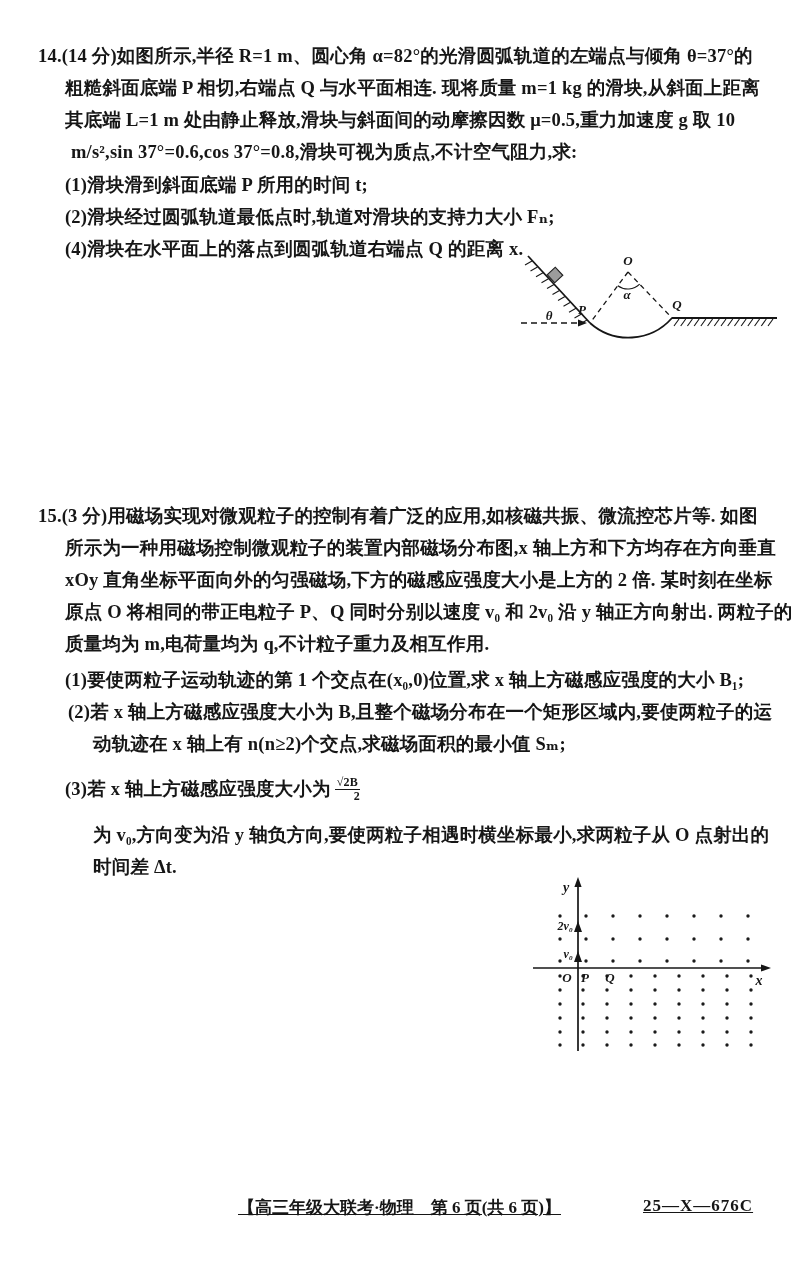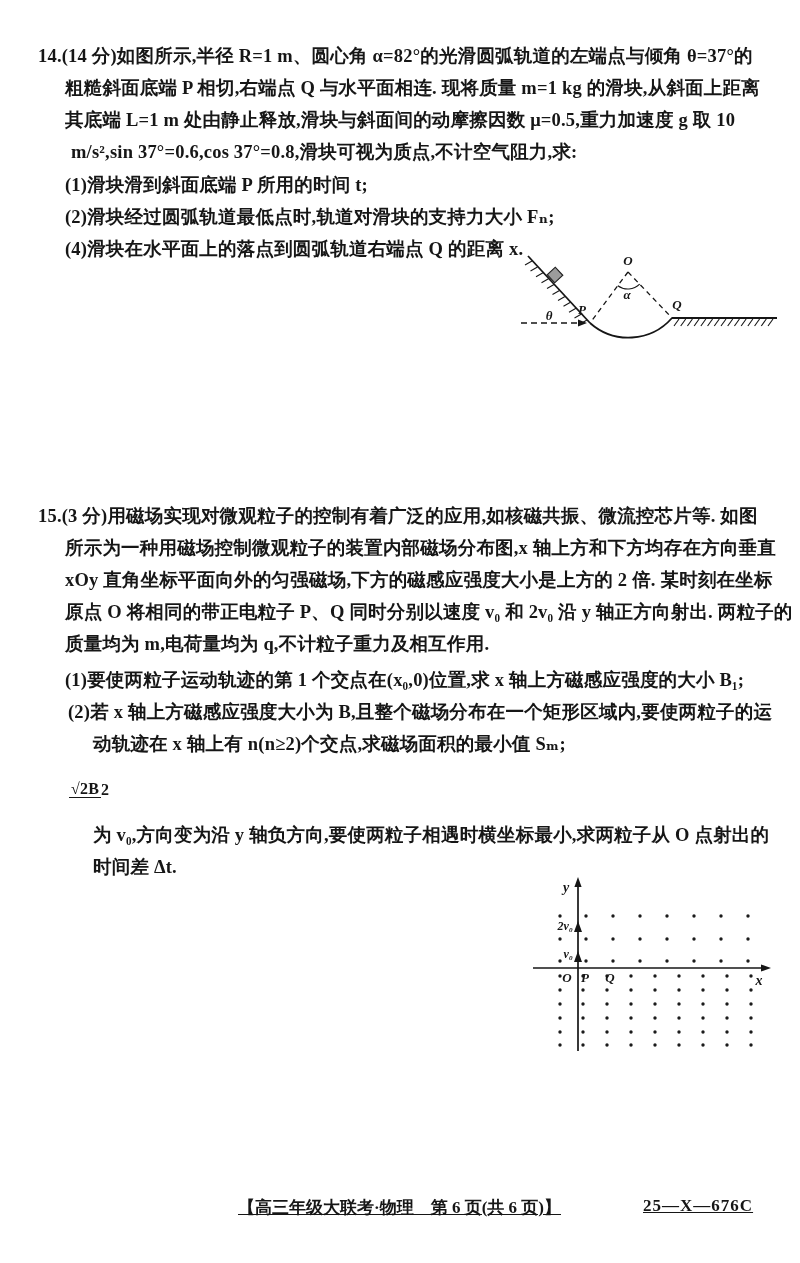--- a/index.html
+++ b/index.html
@@ -6,21 +6,21 @@
   body{
     width:800px;height:1263px;position:relative;background:#ffffff;
     font-family:"Liberation Serif","DejaVu Serif",serif;
     color:#161616;font-weight:600;overflow:hidden;
   }
   .line{
     position:absolute;font-size:18.5px;white-space:nowrap;letter-spacing:.2px;
     line-height:1.2;
   }
   .frac-row{display:flex;align-items:center;height:52px;}
-  .frac{display:inline-flex;flex-direction:row;align-items:flex-end;margin:0 4px;font-size:16px;line-height:1.08;}
+  .frac{display:inline-flex;flex-direction:column;align-items:flex-end;margin:0 4px;font-size:12px;line-height:1.08;}
   .fnum{border-bottom:1.6px solid #161616;padding:0 2px;}
   .fig{position:absolute;}
   .footer{position:absolute;font-size:17px;white-space:nowrap;text-decoration:underline;}
   svg text{font-family:"Liberation Serif","DejaVu Serif",serif;font-style:italic;font-weight:600;fill:#161616;}
 </style>
 </head>
 <body>
 
 <div>
   <div class="line" style="top:45px;left:38px">14.(14 分)如图所示,半径 R=1 m、圆心角 α=82°的光滑圆弧轨道的左端点与倾角 θ=37°的</div>
@@ -91,20 +91,21 @@
   <div class="line" style="top:505px;left:38px">15.(3 分)用磁场实现对微观粒子的控制有着广泛的应用,如核磁共振、微流控芯片等. 如图</div>
   <div class="line" style="top:537px;left:65px">所示为一种用磁场控制微观粒子的装置内部磁场分布图,x 轴上方和下方均存在方向垂直</div>
   <div class="line" style="top:569px;left:65px">xOy 直角坐标平面向外的匀强磁场,下方的磁感应强度大小是上方的 2 倍. 某时刻在坐标</div>
   <div class="line" style="top:601px;left:65px">原点 O 将相同的带正电粒子 P、Q 同时分别以速度 v₀ 和 2v₀ 沿 y 轴正方向射出. 两粒子的</div>
   <div class="line" style="top:633px;left:65px">质量均为 m,电荷量均为 q,不计粒子重力及相互作用.</div>
   <div class="line" style="top:669px;left:65px">(1)要使两粒子运动轨迹的第 1 个交点在(x₀,0)位置,求 x 轴上方磁感应强度的大小 B₁;</div>
   <div class="line" style="top:701px;left:68px">(2)若 x 轴上方磁感应强度大小为 B,且整个磁场分布在一个矩形区域内,要使两粒子的运</div>
   <div class="line" style="top:733px;left:93px">动轨迹在 x 轴上有 n(n≥2)个交点,求磁场面积的最小值 Sₘ;</div>
 
   <div class="line frac-row" style="top:763px;left:65px">
+    <span>(3)若 x 轴上方磁感应强度大小为</span>
     <span class="frac">
       <span class="fnum">√2B</span>
       <span class="fden">2</span>
     </span>
   </div>
 
   <div class="line" style="top:824px;left:93px">为 v₀,方向变为沿 y 轴负方向,要使两粒子相遇时横坐标最小,求两粒子从 O 点射出的</div>
   <div class="line" style="top:856px;left:93px">时间差 Δt.</div>
 </div>
 

